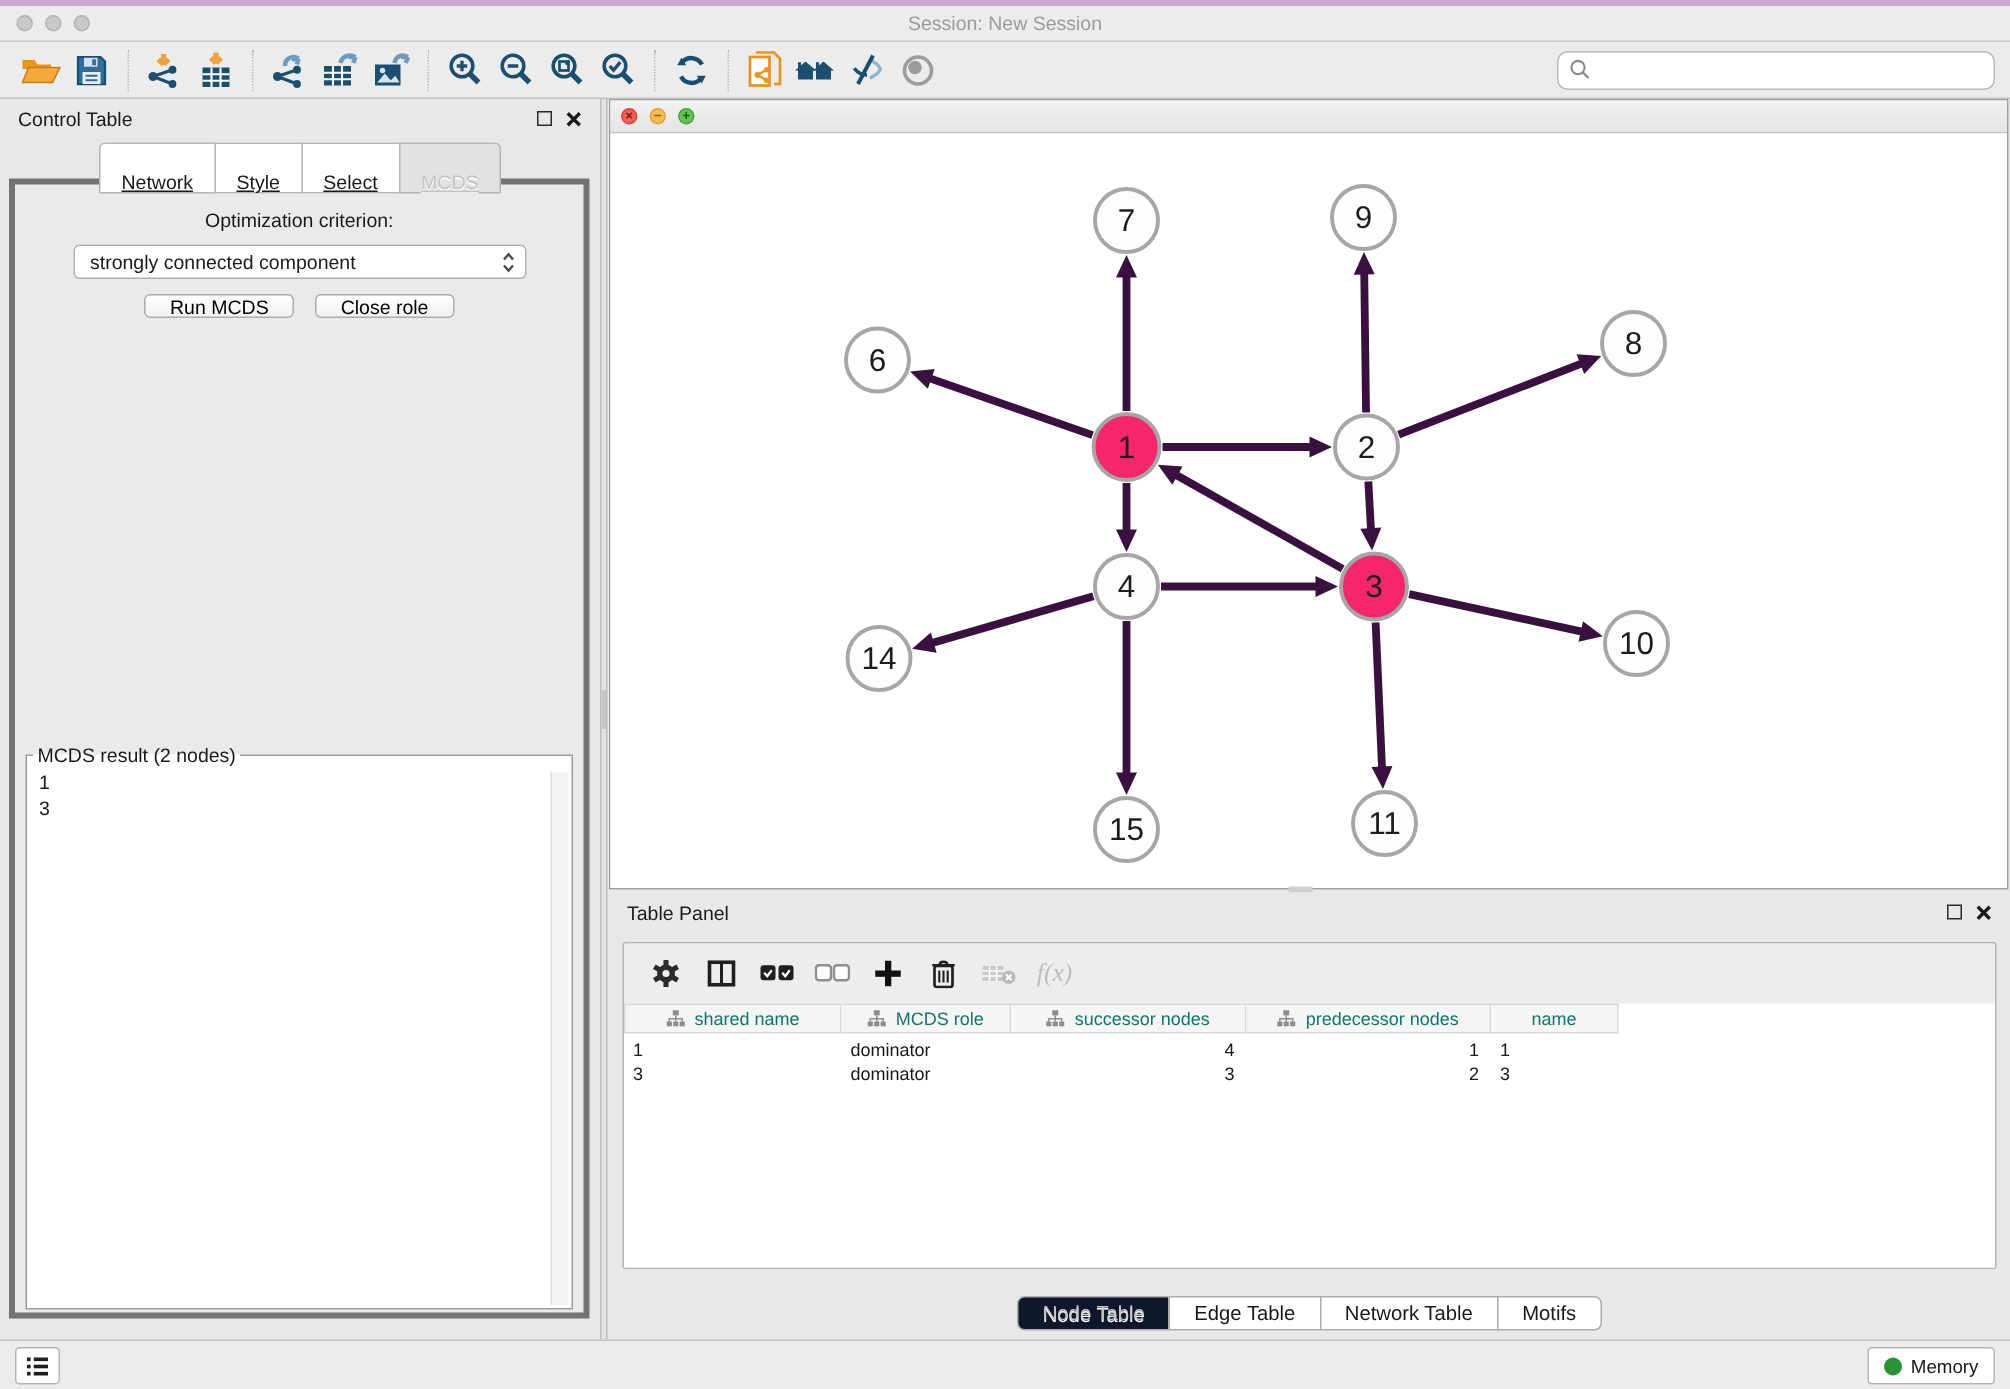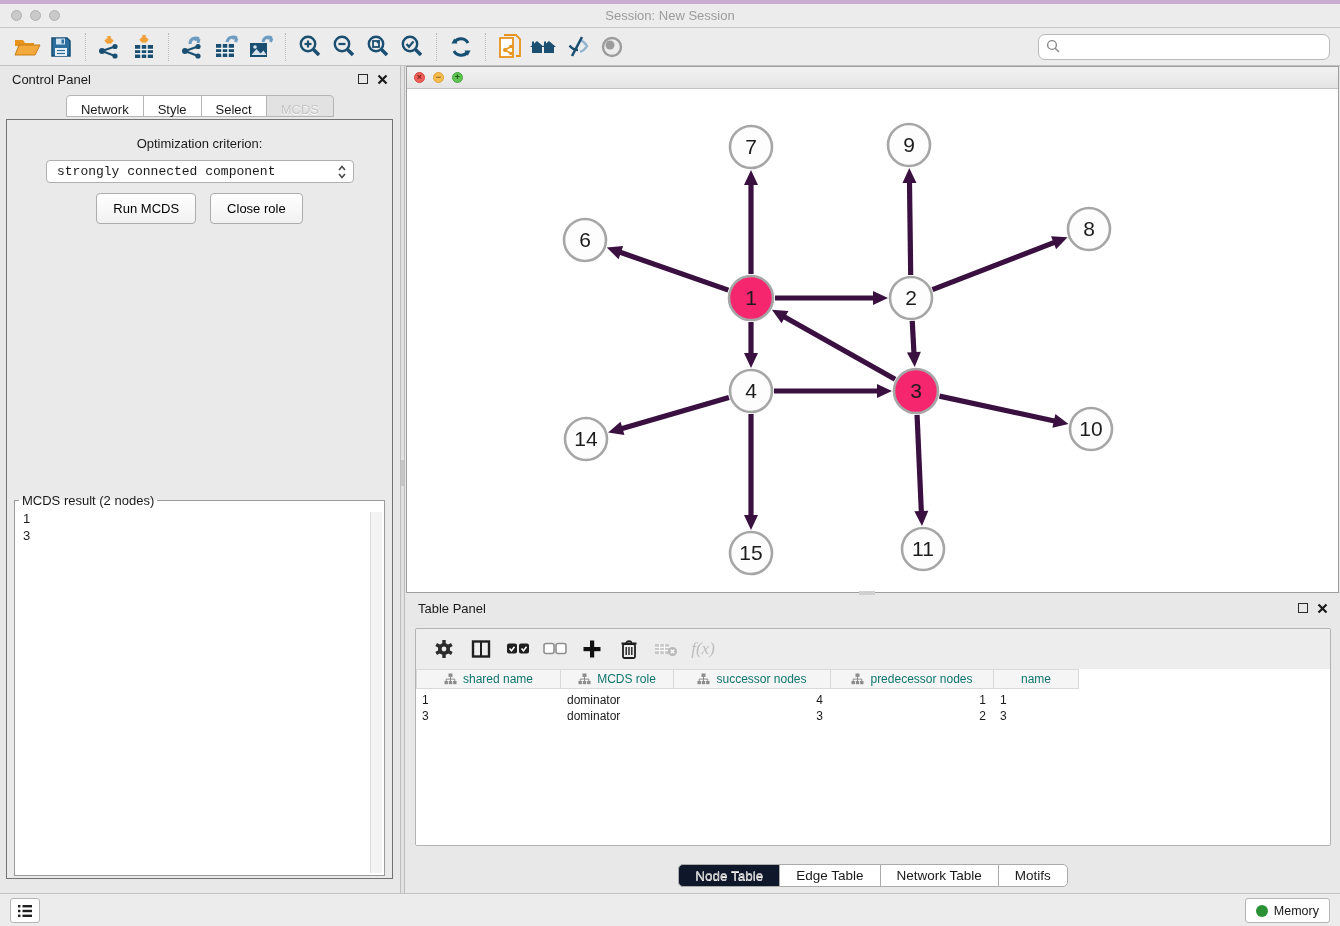--- a/index.html
+++ b/index.html
@@ -28,33 +28,33 @@
 
   
   .panel-titlerow { height:26px; display:flex; align-items:center; padding:0 12px; }
   .panel-title { font-size:13px; color:#1a1a1a; }
   .panel-icons { margin-left:auto; display:flex; gap:9px; align-items:center; }
   .float-icon { width:10px; height:10px; border:1.5px solid #2a2a2a; display:inline-block; }
 
   
   .control-panel { position:absolute; left:0; top:66px; width:400px; bottom:33px; background:#E8E8E8; }
   .cp-tabs { display:flex; justify-content:center; margin-top:3px; position:relative; z-index:2; }
-  .cp-tab { height:22px; line-height:20px; padding:4px 14px; background:#fff; border:1px solid #B5B5B5; margin-left:-1px;
-    font-size:13px; cursor:pointer; }
+  .cp-tab { height:22px; line-height:20px; padding:16px 14px; background:#fff; border:1px solid #B5B5B5; margin-left:-1px;
+    font-size:13px; cursor:pointer;text-decoration:underline; }
   .cp-tab:first-child { border-top-left-radius:4px; margin-left:0;}
   .cp-tab:last-child { border-top-right-radius:4px; }
   .cp-tab.selected { background:#E2E2E2; color:#C4C4C4; text-shadow:0 1px 0 #fff; cursor:default; }
   .cp-content { position:absolute; left:6px; right:7px; top:53px; bottom:14px; background:#EAEAEA;
-    border:1px solid #737373; border-radius:0; }
+    border:4px solid #737373; border-radius:0; }
   .opt-label { text-align:center; margin-top:16px; font-size:13px; }
   .combo { position:absolute; left:39px; right:38px; top:40px; height:23px; background:#fff; border:1px solid #AFAFAF;
     border-radius:4px; display:flex; align-items:center; padding:0 6px 0 10px; cursor:pointer; }
-  .combo-label { flex:1; font-size:13px;font-family:Liberation Mono, monospace; }
+  .combo-label { flex:1; font-size:13px; }
   .cp-buttons { position:absolute; top:73px; left:0; right:0; display:flex; justify-content:center; gap:14px; }
-  .btn { height:31px; padding:0 16px; background:linear-gradient(#FFFFFF,#F1F1F1); border:1px solid #ADADAD;
+  .btn { height:16px; padding:0 16px; background:linear-gradient(#FFFFFF,#F1F1F1); border:1px solid #ADADAD;
     border-radius:4px; font-size:13px; font-family:"Liberation Sans",sans-serif; cursor:pointer; }
   .mcds-fieldset { position:absolute; left:7px; right:7px; top:373px; bottom:2px; border:1px solid #9A9A9A;
     background:#fff; padding:0; }
   .mcds-fieldset legend { font-size:13px; color:#1a1a1a; margin-left:4px; padding:0 3px; background:transparent;margin-top:13px; }
   .mcds-inner { position:absolute; left:1px; right:1px; top:2px; bottom:1px; background:#fff; overflow:hidden; }
   .mcds-line { font-size:13px; line-height:17px; padding-left:7px; }
   .mcds-scroll { position:absolute; top:2px; bottom:1px; right:1px; width:12px; background:#F3F3F3; border-left:1px solid #DDD; }
 
   
   .v-divider { position:absolute; left:400px; top:66px; bottom:33px; width:5px; background:#E2E2E2;
@@ -257,21 +257,21 @@
     <svg width="15" height="15" viewBox="0 0 15 15">
       <circle cx="6" cy="6" r="4.4" fill="none" stroke="#8A8A8A" stroke-width="1.4"></circle>
       <line x1="9.2" y1="9.2" x2="13" y2="13" stroke="#8A8A8A" stroke-width="1.6"></line>
     </svg>
     <input type="text" placeholder="" style="">
   </div>
 </div>
 
 <div class="control-panel">
   <div class="panel-titlerow">
-    <span class="panel-title">Control Panel</span>
+    <span class="panel-title">Control Table</span>
     <span class="panel-icons">
       <span class="float-icon"></span>
       <svg width="11" height="11" viewBox="0 0 11 11">
         <path d="M1.5 1.5 L9.5 9.5 M9.5 1.5 L1.5 9.5" stroke="#1a1a1a" stroke-width="2.2"></path>
       </svg>
     </span>
   </div>
   <div class="cp-tabs">
     <div class="cp-tab">Network</div>
     <div class="cp-tab">Style</div>

